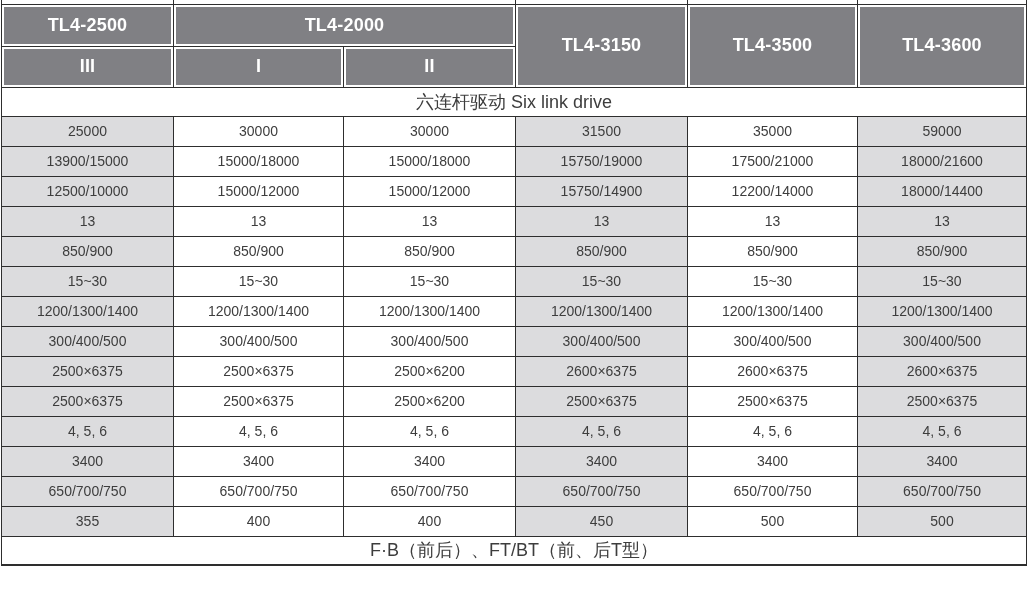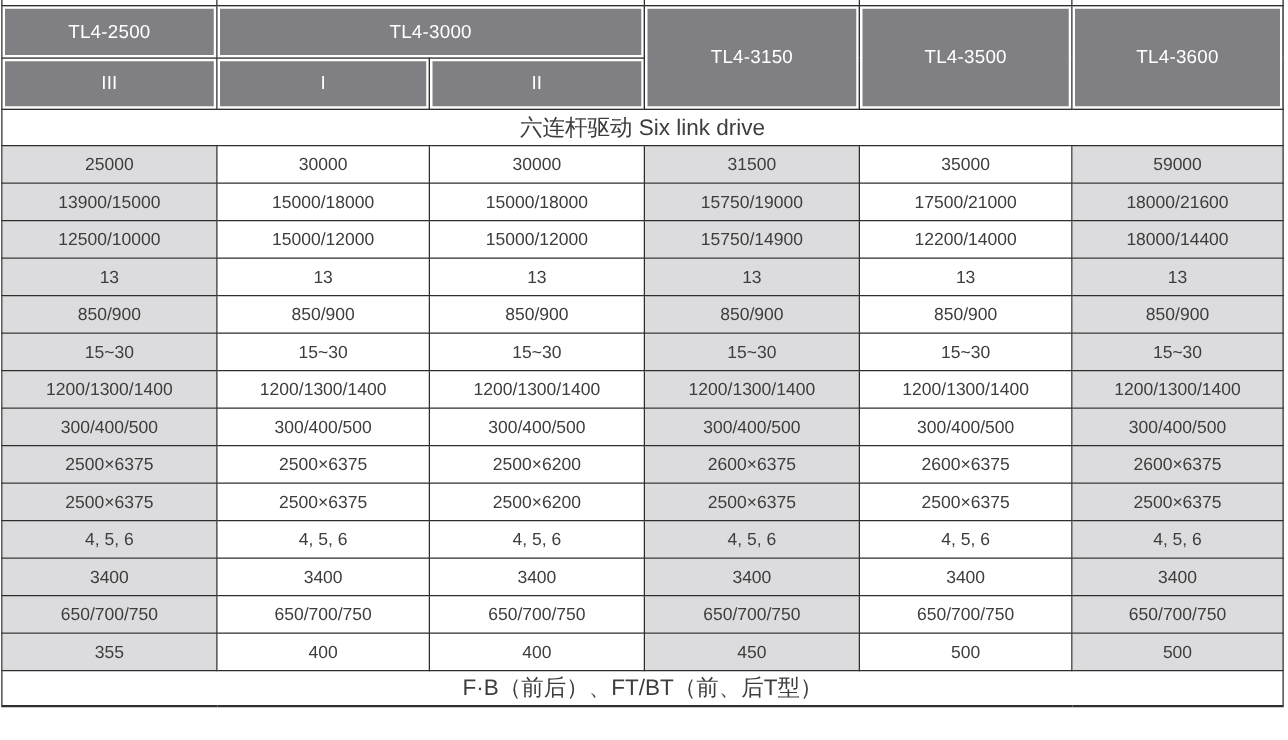--- a/index.html
+++ b/index.html
@@ -32,22 +32,22 @@
   }
   tr.sliver td{
     height:4px;
     border-top:none;
     background:#ffffff;
     line-height:0;
   }
   thead th{
     background:var(--header-bg);
     color:var(--header-text);
-    font-size:15px;
-    font-weight:400;
+    font-size:18px;
+    font-weight:700;
     box-shadow:inset 0 0 0 2px #ffffff;
     letter-spacing:.2px;
   }
   tr.h1 th{height:42px;}
   tr.h2 th{height:41px;}
   td.merged-row{
     height:29px;
     font-size:18px;
     color:var(--body-text);
     background:#ffffff;
@@ -78,21 +78,21 @@
   <thead>
     <tr class="sliver">
       <td></td>
       <td colspan="2"></td>
       <td></td>
       <td></td>
       <td></td>
     </tr>
     <tr class="h1">
       <th>TL4-2500</th>
-      <th colspan="2">TL4-3000</th>
+      <th colspan="2">TL4-2000</th>
       <th rowspan="2">TL4-3150</th>
       <th rowspan="2">TL4-3500</th>
       <th rowspan="2">TL4-3600</th>
     </tr>
     <tr class="h2">
       <th>III</th>
       <th>I</th>
       <th>II</th>
     </tr>
   </thead>

